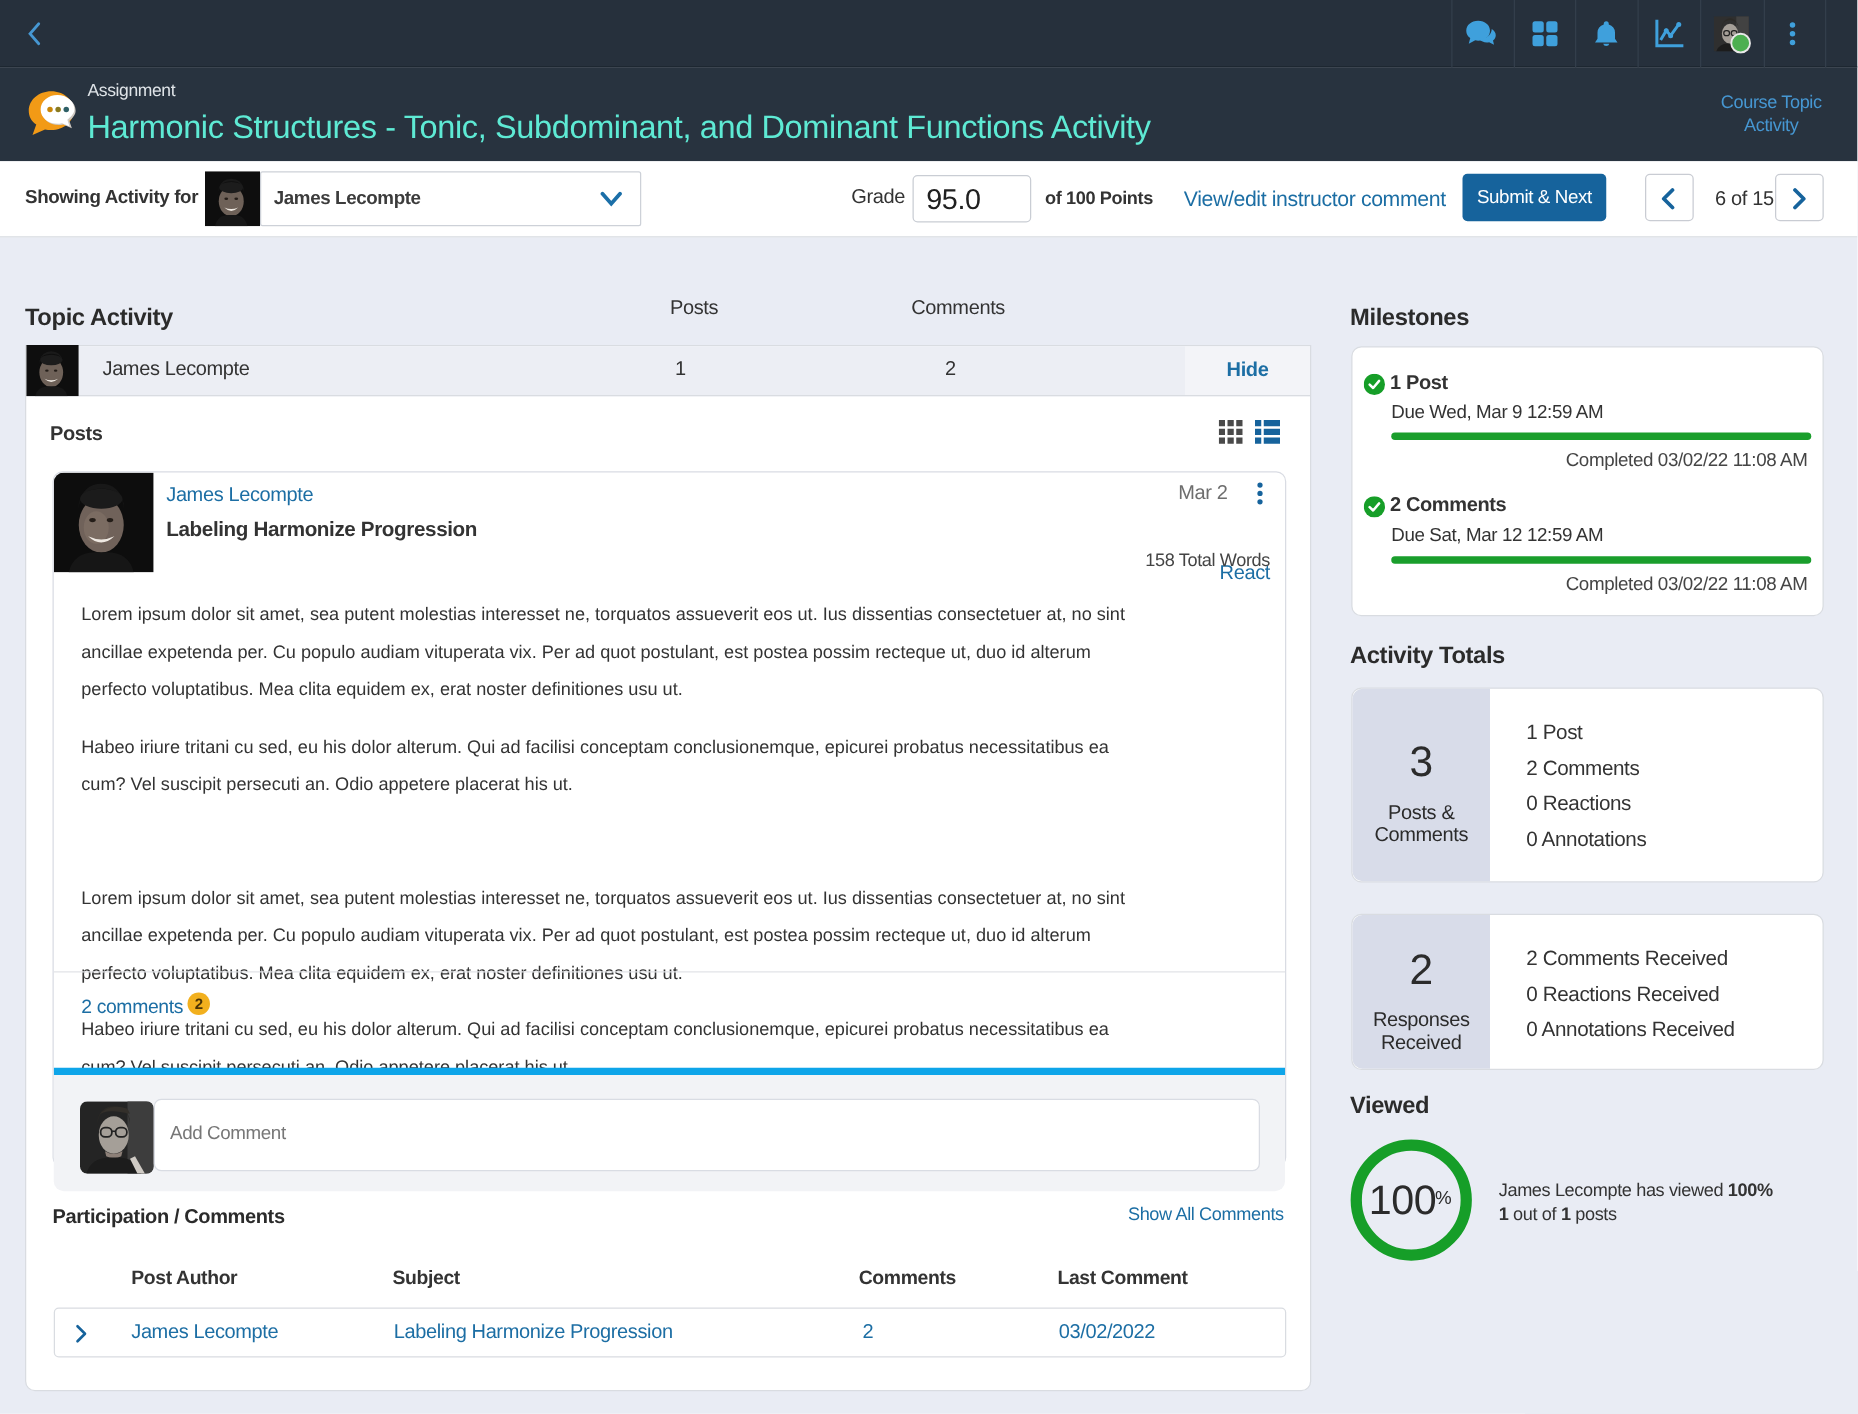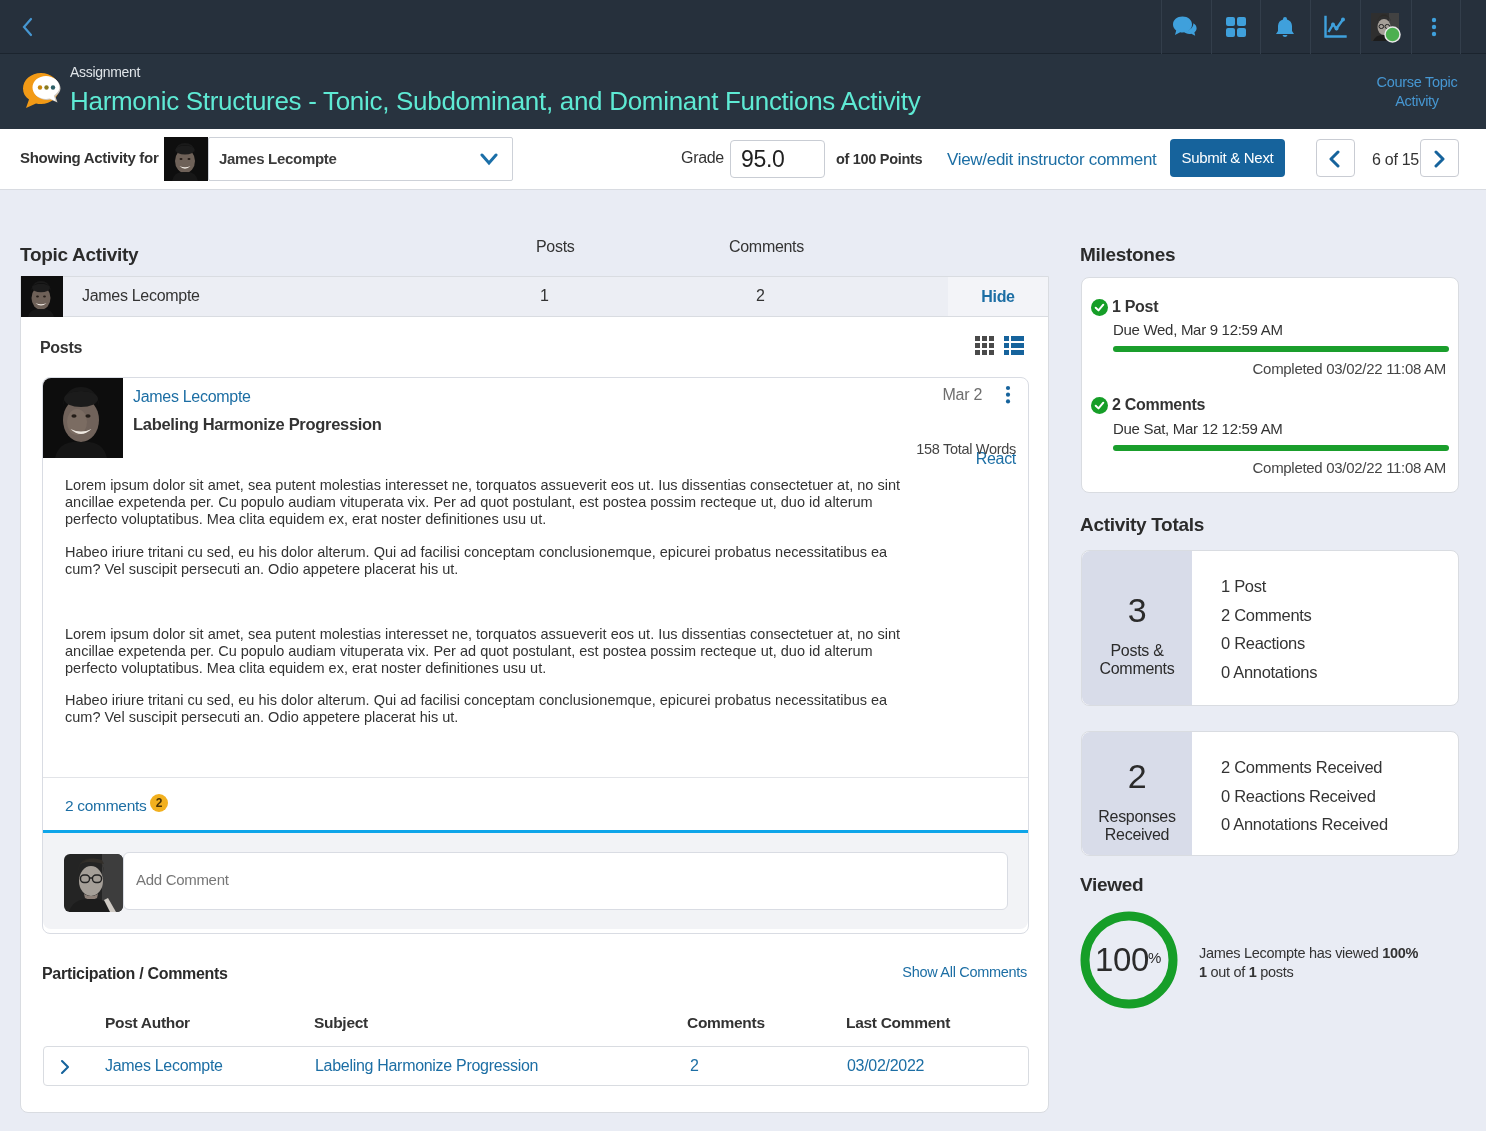--- a/index.html
+++ b/index.html
@@ -44,26 +44,26 @@
 #viewicons { position:absolute; left:954px; top:59px; }
 
 #postbox { position:absolute; left:21px; top:100px; width:987px; height:557px; background:#fff; border:1px solid #d9dce3; border-radius:8px; }
 #postbox .pav { position:absolute; left:0; top:0; width:80px; height:80px; border-radius:8px 0 0 0; overflow:hidden; }
 #postbox .pname { position:absolute; left:90px; top:10px; font-size:16px; color:#1c6ea4; }
 #postbox .ptitle { position:absolute; left:90px; top:37px; font-size:16.5px; font-weight:bold; color:#333; }
 #postbox .pdate { position:absolute; right:46px; top:8px; font-size:16px; color:#6e6e6e;margin-left:16px; }
 #postbox .kebab { position:absolute; right:17px; top:7px; }
 #postbox .react { position:absolute; right:12px; top:36px; font-size:16px; color:#1c6ea4;margin-top:36px; }
 #postbox .words { position:absolute; right:12px; top:63px; font-size:14.5px; color:#444; }
-#pbody { position:absolute; left:22px; top:99px; width:848px; font-size:14.5px; line-height:17px; color:#333; letter-spacing:0; }
+#pbody { position:absolute; left:22px; top:99px; width:848px; font-size:14.5px; line-height:30px; color:#333; letter-spacing:0; }
 #pbody p { margin:0 0 15.5px 0; }
 #cmtrow { position:absolute; left:0; top:399px; width:985px; height:57px; border-top:1px solid #e2e4e8; }
 #cmtrow .cl { position:absolute; left:22px; top:19px; font-size:15.5px; color:#1c6ea4; }
 #cmtrow .badge { position:absolute; left:107px; top:16px; width:18px; height:18px; border-radius:50%; background:#f2b01e; color:#4a3305; font-size:12px; font-weight:bold; text-align:center; line-height:18px; }
-#composer { position:absolute; left:0; top:452px; width:985px; height:99px; background:#f2f3f6; border-top:3px solid #0ea5e9; border-radius:0 0 8px 8px;text-align:center; }
+#composer { position:absolute; left:0; top:476px; width:985px; height:99px; background:#f2f3f6; border-top:6px solid #0ea5e9; border-radius:0 0 8px 8px;text-align:center; }
 #composer .cav { position:absolute; left:21px; top:21px; width:59px; height:58px; border-radius:6px; overflow:hidden; }
 #composer .cinput { position:absolute; left:80px; top:19px; width:885px; height:58px; background:#fff; border:1px solid #d9dce3; border-radius:6px; }
 #composer .ph { position:absolute; left:12px; top:18px; font-size:15px; color:#777; }
 
 #part-h { position:absolute; left:21px; top:688px; font-size:16px; font-weight:bold; color:#2b2b2b; }
 #showall { position:absolute; right:21px; top:687px; font-size:14.5px; color:#1c6ea4; }
 .pth { position:absolute; top:737px; font-size:15.5px; font-weight:bold; color:#333; }
 #prow { position:absolute; left:22px; top:769px; width:986px; height:40px; background:#fff; border:1px solid #d9dce1; border-radius:4px; }
 #prow a, #prow span { font-size:16px; color:#1c6ea4; }
 

